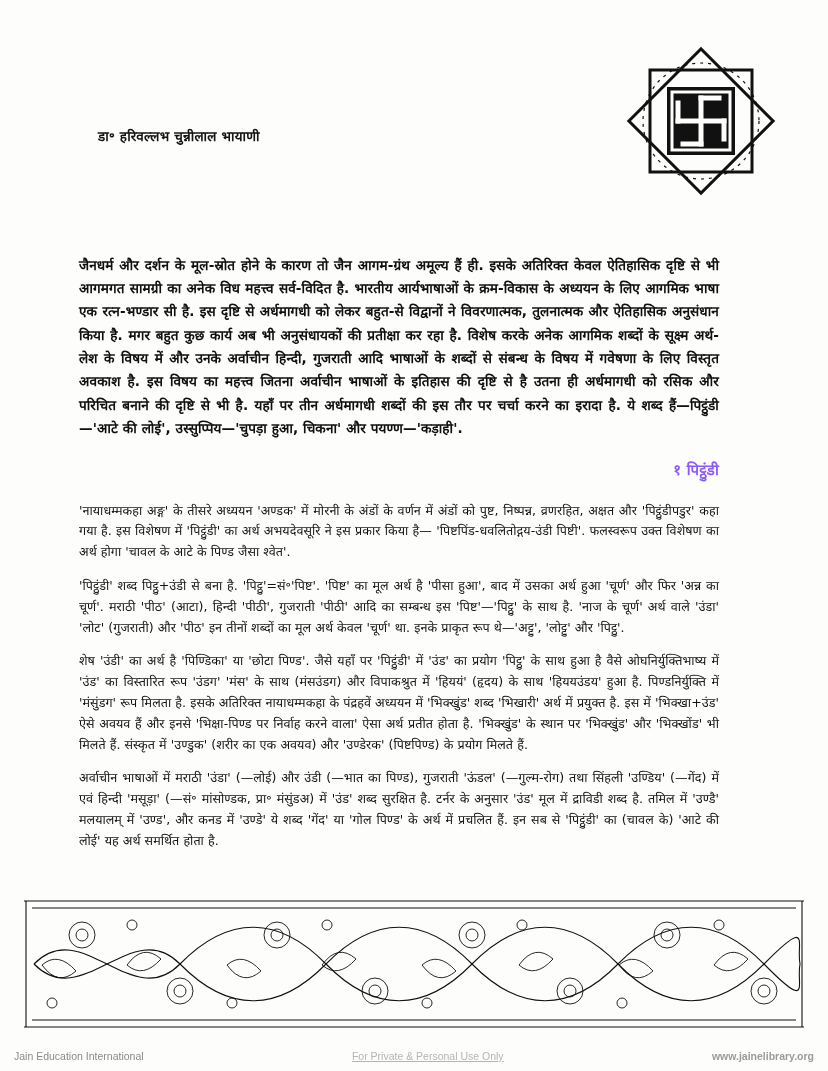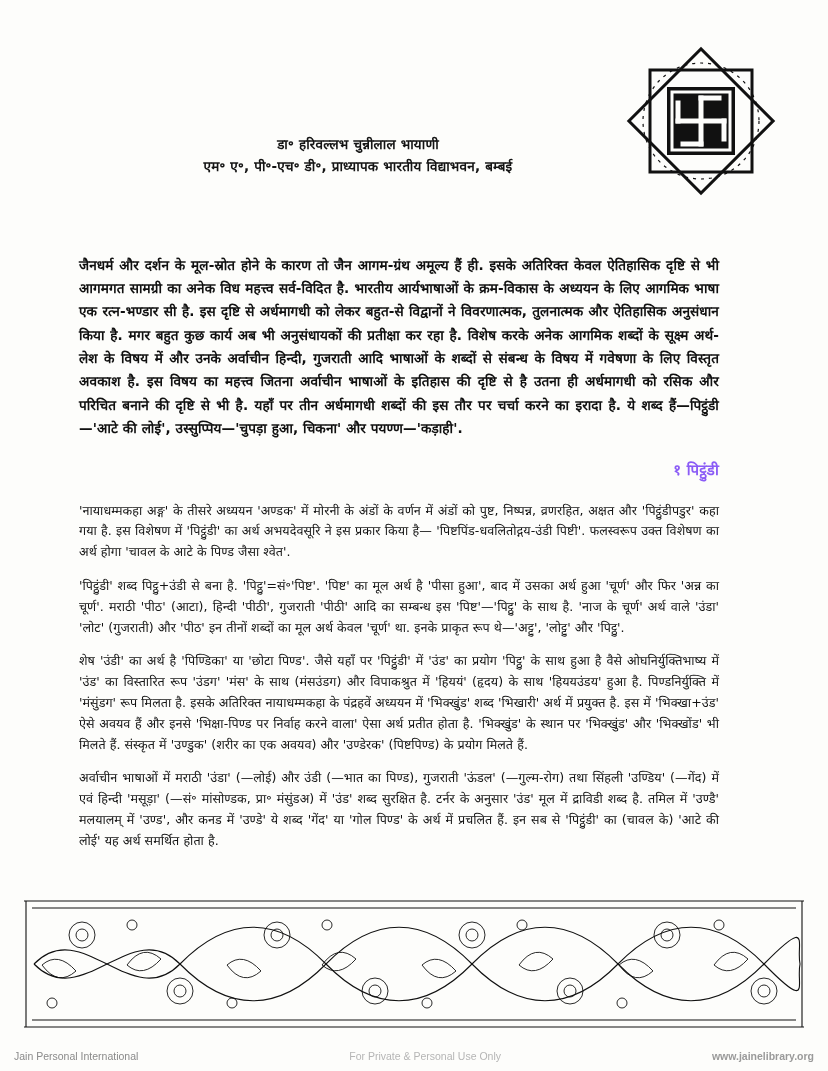--- a/index.html
+++ b/index.html
@@ -28,24 +28,23 @@
     top: 46px;
     right: 52px;
     width: 150px;
     height: 150px;
   }
   .emblem-wrap svg { display: block; }
 
   
   .header {
     position: absolute;
-    top: 134px;
+    top: 126px;
     left: 98px;
     width: 520px;
-    text-align: center;
   }
   .author-line {
     font-size: 13.5px;
     line-height: 1.55;
     letter-spacing: 0.2px;
     color: #141414;
     font-weight: 600;
   }
   .author-line + .author-line { margin-top: 1px; }
   .article-title {
@@ -107,21 +106,21 @@
     bottom: 6px;
     height: 18px;
     font-size: 10.5px;
     color: #8a8a8a;
     display: flex;
     justify-content: space-between;
     align-items: center;
     padding: 0 6px;
     font-family: "Liberation Sans", sans-serif;
   }
-  .footer .center { color: #b5b5b5; }
+  .footer .center { color: #b5b5b5; text-decoration: underline; }
   .footer .right { color: #9a9a9a; font-weight: bold; }
 </style>
 </head>
 <body>
 
 <div class="page">
 
   <div class="emblem-wrap">
     <svg viewBox="0 0 150 150" width="150" height="150" aria-hidden="true">
       <g fill="none" stroke="#111" stroke-width="3">
@@ -141,21 +140,20 @@
         <path d="M75 52 L93 52 M98 75 L98 93 M75 98 L57 98 M52 75 L52 57"></path>
       </g>
       <g fill="none" stroke="#fdfdfb" stroke-width="3">
         <rect x="46" y="46" width="58" height="58"></rect>
       </g>
     </svg>
   </div>
 
   <div class="header">
     <div class="author-line">डा॰ हरिवल्लभ चुन्नीलाल भायाणी</div>
-    <div class="author-line">एम॰ ए॰, पी॰-एच॰ डी॰, प्राध्यापक भारतीय विद्याभवन, बम्बई</div>
   </div>
 
   <div class="body-col">
     <p class="lead">जैनधर्म और दर्शन के मूल-स्रोत होने के कारण तो जैन आगम-ग्रंथ अमूल्य हैं ही. इसके अतिरिक्त केवल ऐतिहासिक दृष्टि से भी आगमगत सामग्री का अनेक विध महत्त्व सर्व-विदित है. भारतीय आर्यभाषाओं के क्रम-विकास के अध्ययन के लिए आगमिक भाषा एक रत्न-भण्डार सी है. इस दृष्टि से अर्धमागधी को लेकर बहुत-से विद्वानों ने विवरणात्मक, तुलनात्मक और ऐतिहासिक अनुसंधान किया है. मगर बहुत कुछ कार्य अब भी अनुसंधायकों की प्रतीक्षा कर रहा है. विशेष करके अनेक आगमिक शब्दों के सूक्ष्म अर्थ-लेश के विषय में और उनके अर्वाचीन हिन्दी, गुजराती आदि भाषाओं के शब्दों से संबन्ध के विषय में गवेषणा के लिए विस्तृत अवकाश है. इस विषय का महत्त्व जितना अर्वाचीन भाषाओं के इतिहास की दृष्टि से है उतना ही अर्धमागधी को रसिक और परिचित बनाने की दृष्टि से भी है. यहाँ पर तीन अर्धमागधी शब्दों की इस तौर पर चर्चा करने का इरादा है. ये शब्द हैं—पिट्ठुंडी—'आटे की लोई', उस्सुप्पिय—'चुपड़ा हुआ, चिकना' और पयण्ण—'कड़ाही'.</p>
     <div class="section-head">१ पिट्ठुंडी</div>
     <p class="para first">'नायाधम्मकहा अङ्ग' के तीसरे अध्ययन 'अण्डक' में मोरनी के अंडों के वर्णन में अंडों को पुष्ट, निष्पन्न, व्रणरहित, अक्षत और 'पिट्ठुंडीपडुर' कहा गया है. इस विशेषण में 'पिट्ठुंडी' का अर्थ अभयदेवसूरि ने इस प्रकार किया है— 'पिष्टपिंड-धवलितोद्गय-उंडी पिष्टी'. फलस्वरूप उक्त विशेषण का अर्थ होगा 'चावल के आटे के पिण्ड जैसा श्वेत'.</p>
     <p class="para">'पिट्ठुंडी' शब्द पिट्ठु+उंडी से बना है. 'पिट्ठु'=सं॰'पिष्ट'. 'पिष्ट' का मूल अर्थ है 'पीसा हुआ', बाद में उसका अर्थ हुआ 'चूर्ण' और फिर 'अन्न का चूर्ण'. मराठी 'पीठ' (आटा), हिन्दी 'पीठी', गुजराती 'पीठी' आदि का सम्बन्ध इस 'पिष्ट'—'पिट्ठु' के साथ है. 'नाज के चूर्ण' अर्थ वाले 'उंडा' 'लोट' (गुजराती) और 'पीठ' इन तीनों शब्दों का मूल अर्थ केवल 'चूर्ण' था. इनके प्राकृत रूप थे—'अट्टु', 'लोट्टु' और 'पिट्ठु'.</p>
     <p class="para">शेष 'उंडी' का अर्थ है 'पिण्डिका' या 'छोटा पिण्ड'. जैसे यहाँ पर 'पिट्ठुंडी' में 'उंड' का प्रयोग 'पिट्ठु' के साथ हुआ है वैसे ओघनिर्युक्तिभाष्य में 'उंड' का विस्तारित रूप 'उंडग' 'मंस' के साथ (मंसउंडग) और विपाकश्रुत में 'हिययं' (हृदय) के साथ 'हिययउंडय' हुआ है. पिण्डनिर्युक्ति में 'मंसुंडग' रूप मिलता है. इसके अतिरिक्त नायाधम्मकहा के पंद्रहवें अध्ययन में 'भिक्खुंड' शब्द 'भिखारी' अर्थ में प्रयुक्त है. इस में 'भिक्खा+उंड' ऐसे अवयव हैं और इनसे 'भिक्षा-पिण्ड पर निर्वाह करने वाला' ऐसा अर्थ प्रतीत होता है. 'भिक्खुंड' के स्थान पर 'भिक्खुंड' और 'भिक्खोंड' भी मिलते हैं. संस्कृत में 'उण्डुक' (शरीर का एक अवयव) और 'उण्डेरक' (पिष्टपिण्ड) के प्रयोग मिलते हैं.</p>
     <p class="para">अर्वाचीन भाषाओं में मराठी 'उंडा' (—लोई) और उंडी (—भात का पिण्ड), गुजराती 'ऊंडल' (—गुल्म-रोग) तथा सिंहली 'उण्डिय' (—गेंद) में एवं हिन्दी 'मसूड़ा' (—सं॰ मांसोण्डक, प्रा॰ मंसुंडअ) में 'उंड' शब्द सुरक्षित है. टर्नर के अनुसार 'उंड' मूल में द्राविडी शब्द है. तमिल में 'उण्डै' मलयालम् में 'उण्ड', और कनड में 'उण्डे' ये शब्द 'गेंद' या 'गोल पिण्ड' के अर्थ में प्रचलित हैं. इन सब से 'पिट्ठुंडी' का (चावल के) 'आटे की लोई' यह अर्थ समर्थित होता है.</p>
   </div>
@@ -210,18 +208,18 @@
           <circle cx="500" cy="30" r="5"></circle>
             <circle cx="600" cy="108" r="5"></circle>
           <circle cx="697" cy="30" r="5"></circle>
             <circle cx="30" cy="108" r="5"></circle>
         </g>
       </g>
     </svg>
   </div>
 
   <div class="footer">
-    <span class="left">Jain Personal International</span>
+    <span class="left">Jain Education International</span>
     <span class="center">For Private &amp; Personal Use Only</span>
     <span class="right">www.jainelibrary.org</span>
   </div>
 
 </div>
 
 </body></html>

